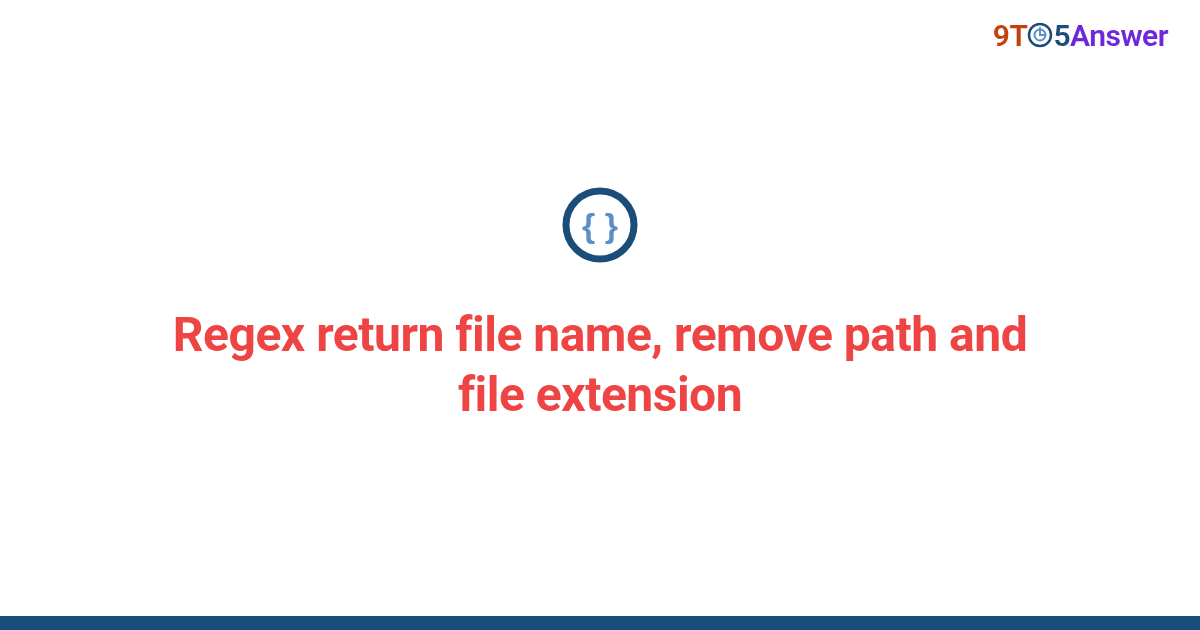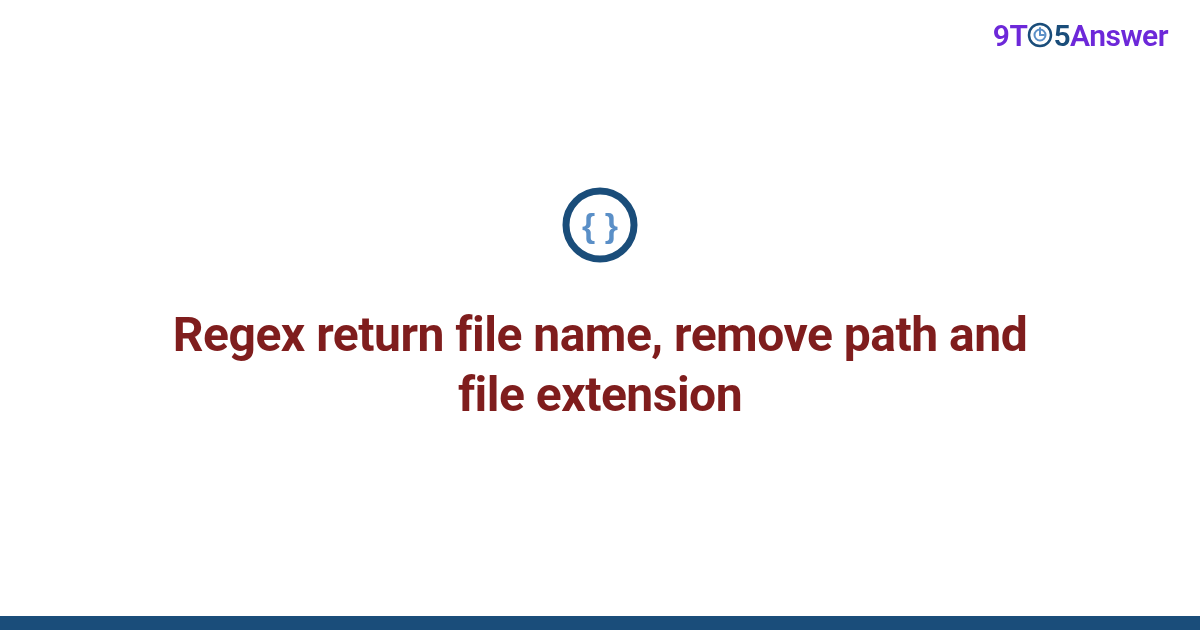--- a/index.html
+++ b/index.html
@@ -19,21 +19,21 @@
       position: absolute;
       top: 18px;
       right: 32px;
     }
     .logo {
       font-size: 30px;
       font-weight: 600;
       letter-spacing: -0.5px;
     }
     .logo-9t {
-      color: #6d28d9;
+      color: #c2410c;
     }
     .logo-o {
       display: inline-flex;
       align-items: center;
       justify-content: center;
       vertical-align: -2px;
     }
     .logo-5 {
       color: #1a4d7a;
     }
@@ -51,21 +51,21 @@
       align-items: center;
       justify-content: center;
     }
     .icon-wrap {
       margin-bottom: 36px;
       margin-top: -20px;
     }
     .title {
       font-size: 48px;
       font-weight: 700;
-      color: #7f1d1d;
+      color: #ef4444;
       text-align: center;
       line-height: 1.25;
       max-width: 900px;
       letter-spacing: -0.5px;
     }
     .footer-bar {
       position: absolute;
       bottom: 0;
       left: 0;
       width: 100%;

